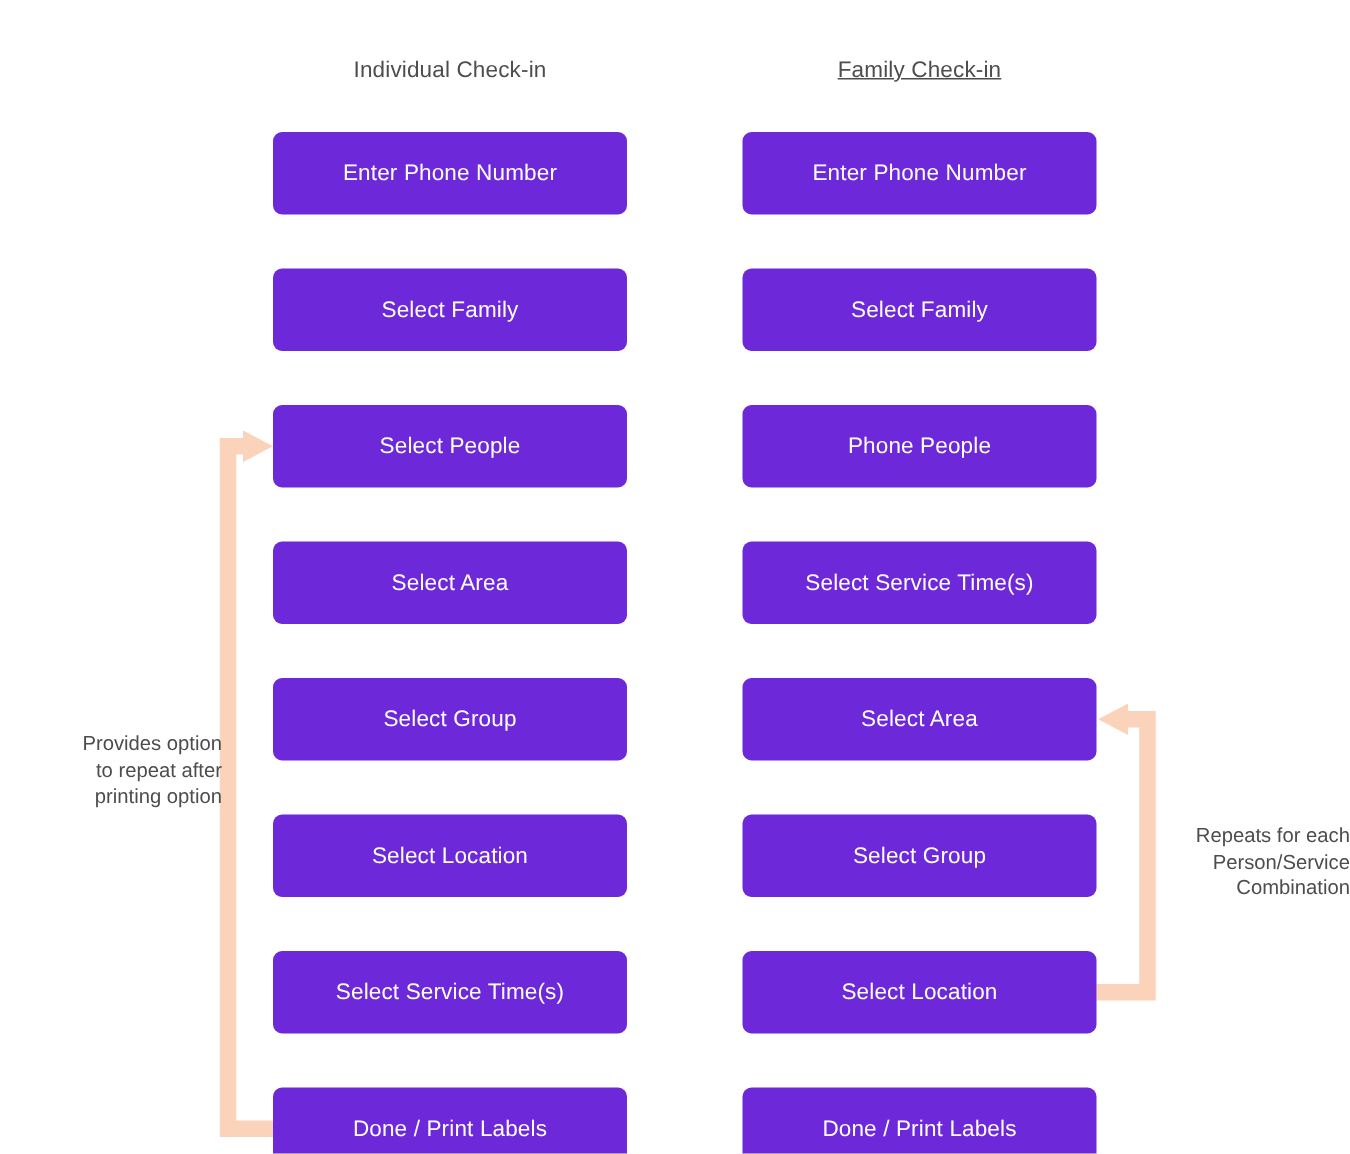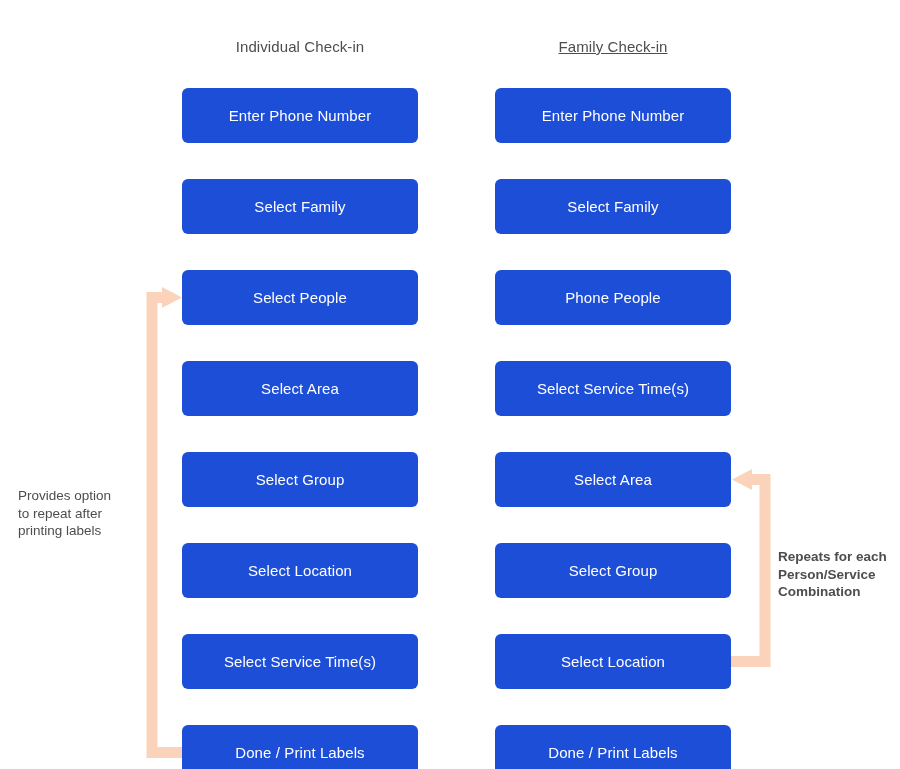--- a/index.html
+++ b/index.html
@@ -37,21 +37,21 @@
   }
   .col-title.left  { left: 182px; }
   .col-title.right { left: 495px; text-decoration: underline; }
 
   
   .flow-box {
     position: absolute;
     width: 236px;
     height: 55px;
     border-radius: 6px;
-    background: #1d4ed8;
+    background: #6d28d9;
     color: #ffffff;
     font-size: 15px;
     display: flex;
     align-items: center;
     justify-content: center;
     box-sizing: border-box;
     text-align: center;
     letter-spacing: .1px;
     user-select: none;
   }
@@ -62,28 +62,27 @@
   .loop-note {
     position: absolute;
     font-size: 13.5px;
     line-height: 17.5px;
     color: #4d4d4d;
   }
   .loop-note.left-note {
     left: 18px;
     top: 463px;
     width: 130px;
-    text-align: left;
+    text-align: right;
   }
   .loop-note.right-note {
     left: 778px;
     top: 524px;
     width: 122px;
-    text-align: left;
-    font-weight: bold;
+    text-align: right;
   }
 
   
   .arrow-layer {
     position: absolute;
     inset: 0;
     width: 900px;
     height: 769px;
     pointer-events: none;
   }
@@ -127,21 +126,21 @@
     <div class="flow-box" style="top:337px">Select Service Time(s)</div>
     <div class="flow-box" style="top:428px">Select Area</div>
     <div class="flow-box" style="top:519px">Select Group</div>
     <div class="flow-box" style="top:610px">Select Location</div>
     <div class="flow-box" style="top:701px">Done / Print Labels</div>
   </div>
 
   <div class="loop-note left-note">
     <div>Provides option</div>
     <div>to repeat after</div>
-    <div>printing labels</div>
+    <div>printing option</div>
   </div>
 
   <div class="loop-note right-note">
     <div>Repeats for each</div>
     <div>Person/Service</div>
     <div>Combination</div>
   </div>
 
 </div>
 

